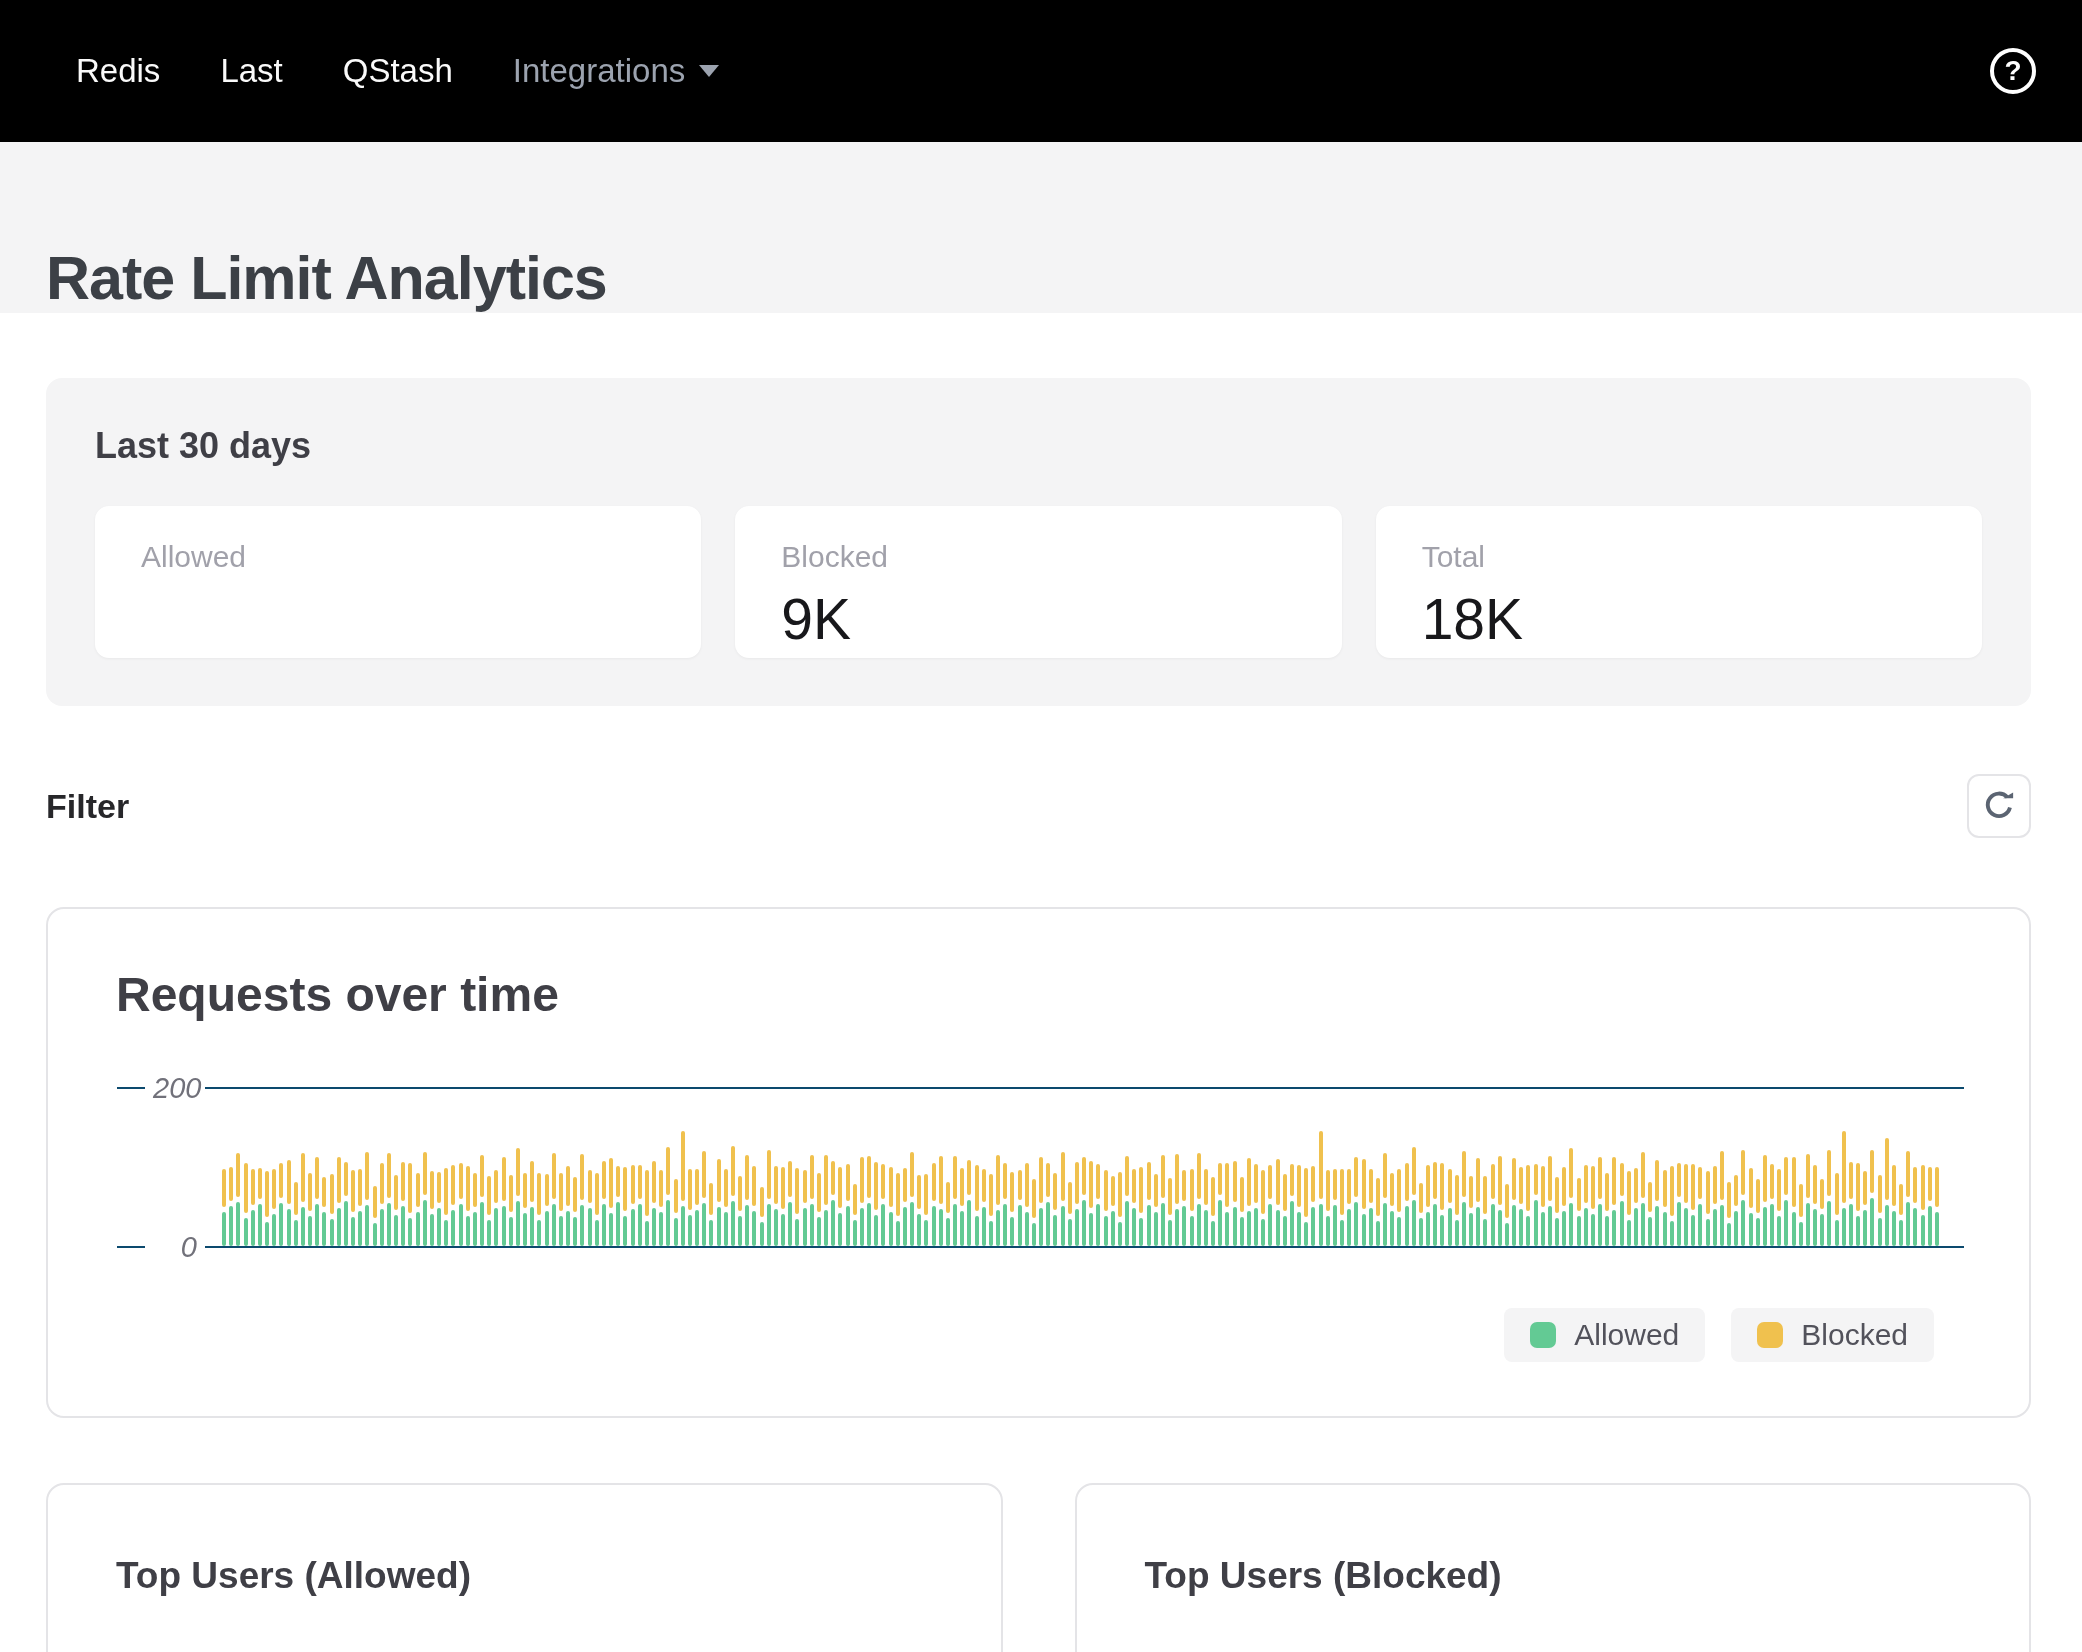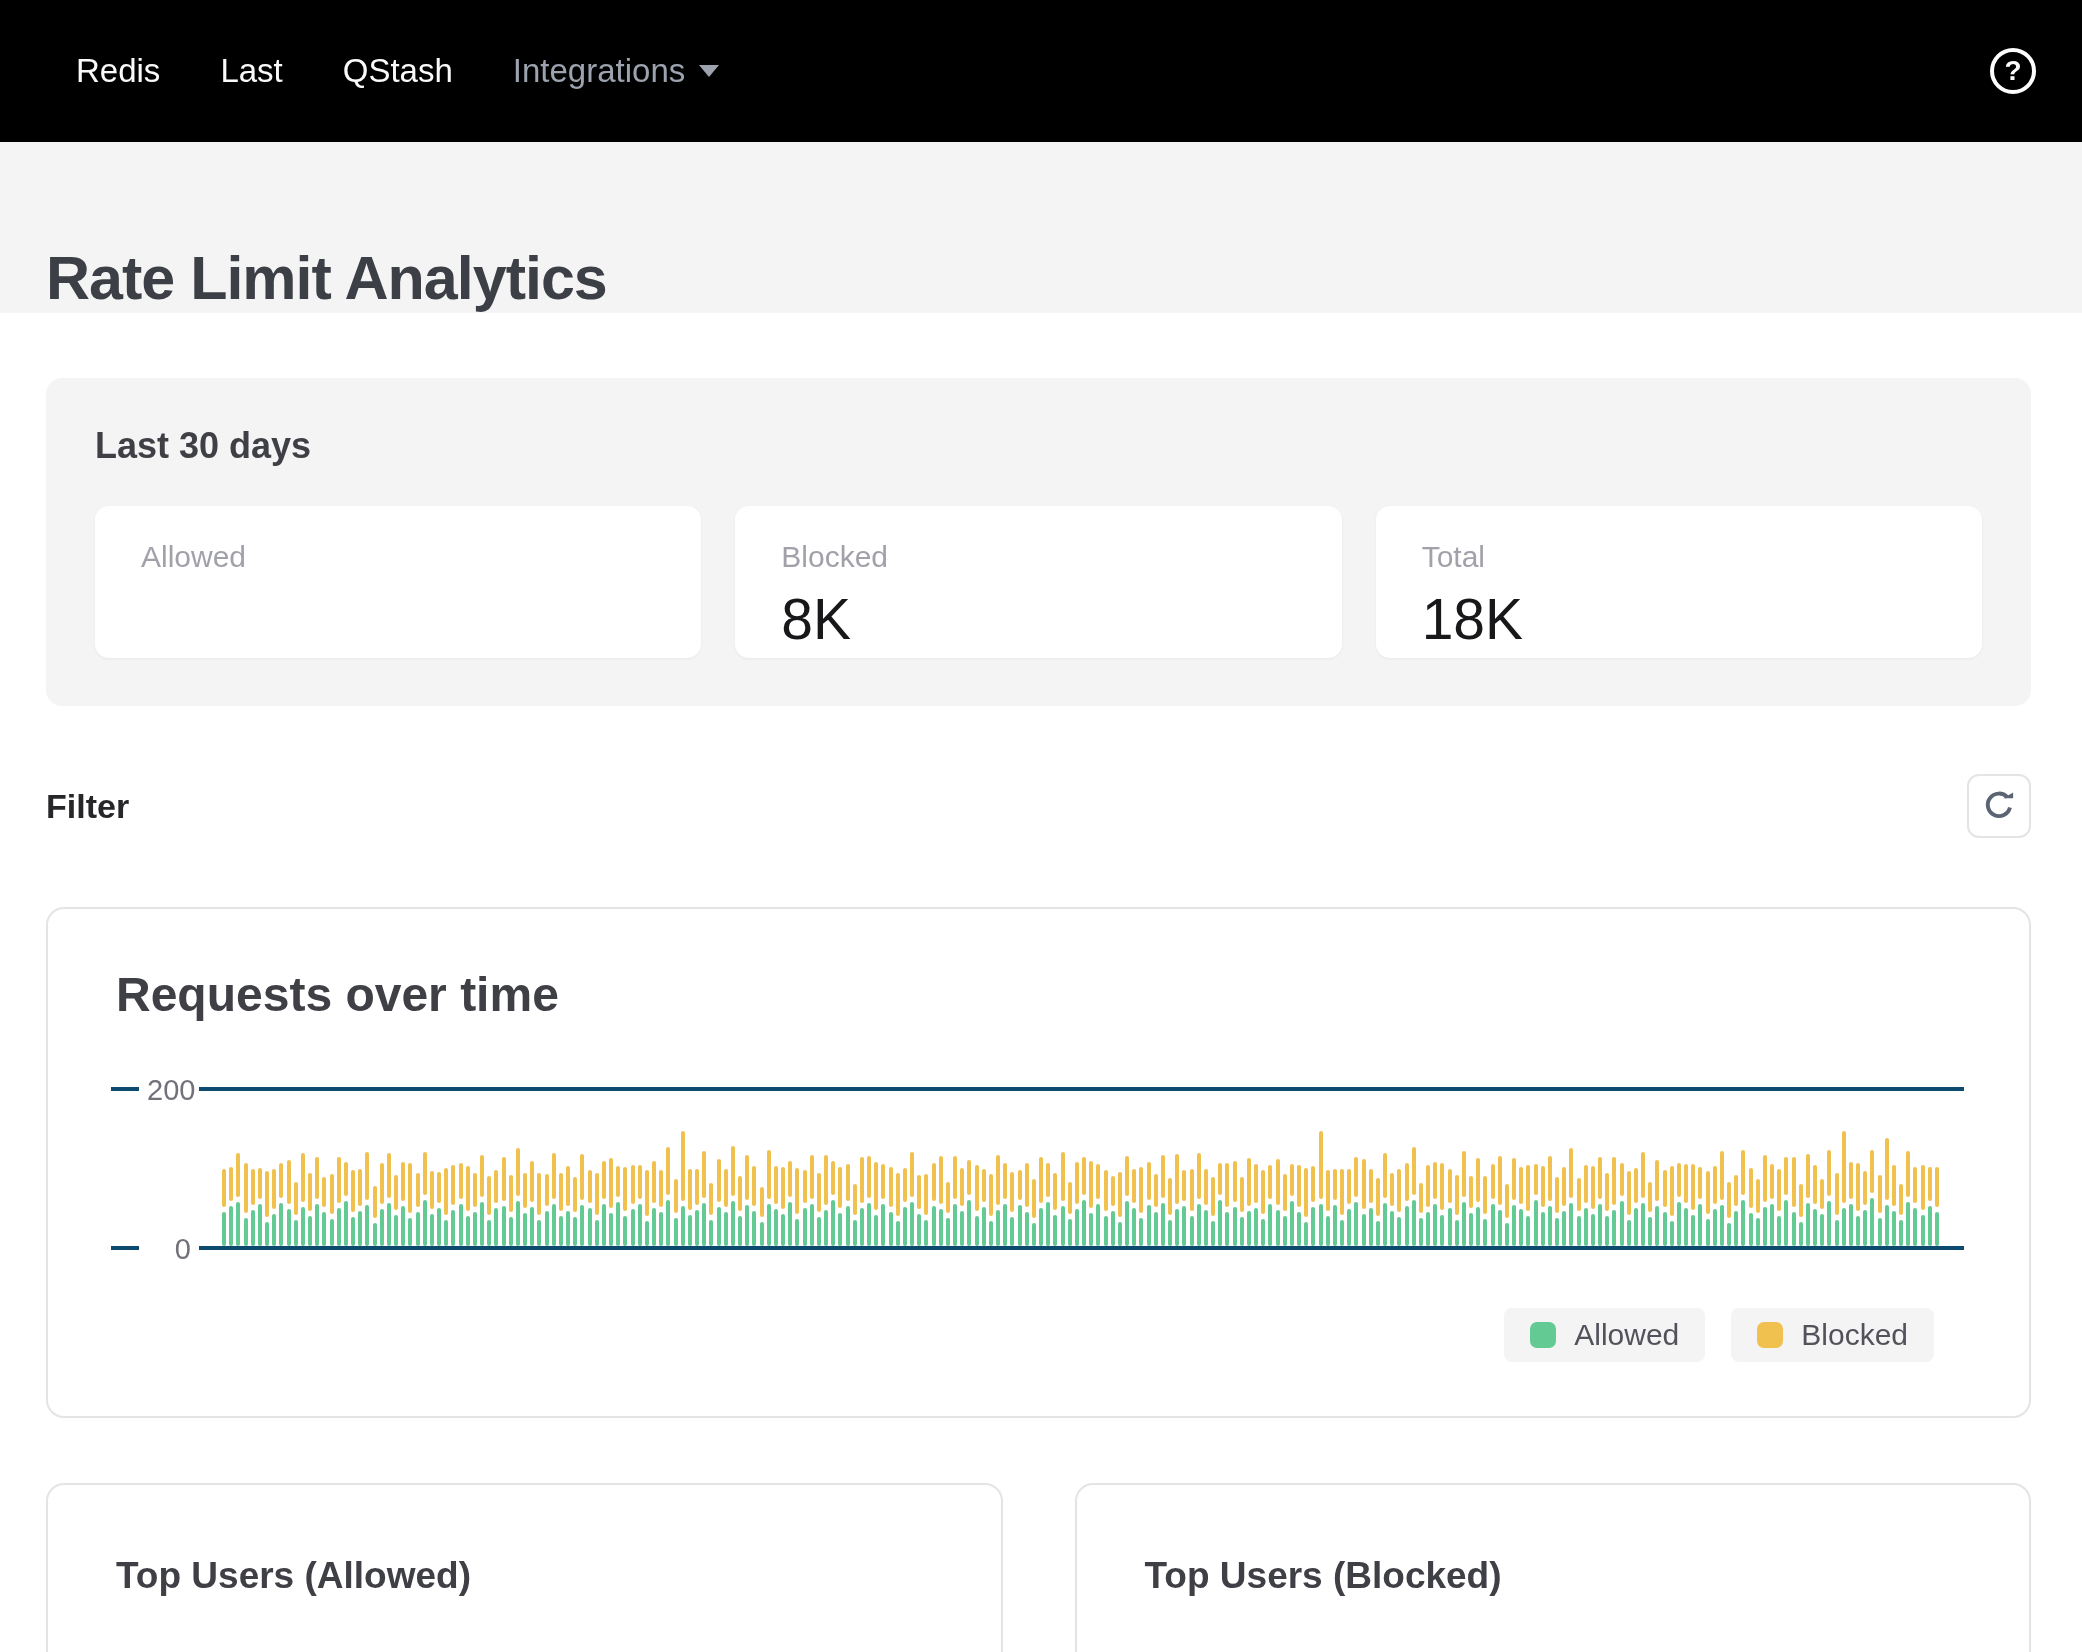--- a/index.html
+++ b/index.html
@@ -48,21 +48,21 @@
   .select-box { width:320px; height:64px; background:#fff; border:2px solid #e4e4e7; border-radius:10px;
                 display:flex; align-items:center; justify-content:space-between; padding:0 24px; cursor:pointer; }
   .select-value { font-size:32px; color:#111113; }
   .refresh-btn { margin-left:auto; width:64px; height:64px; border:2px solid #e4e4e7; border-radius:12px;
                  background:#fff; display:flex; align-items:center; justify-content:center; cursor:pointer; color:#5b6472; }
 
   
   .chart-card { margin:69px 51px 0 46px; height:511px; border:2px solid #e4e4e7; border-radius:18px;
                 position:relative; background:#fff; }
   .chart-title { position:absolute; left:68px; top:58px; font-size:48px; font-weight:700; color:#3f3f46; }
-  .gridline { position:absolute; left:63px; right:65px; height:0; border-top:4px solid #0c4a6e; }
+  .gridline { position:absolute; left:69px; right:65px; height:0; border-top:2px solid #0c4a6e;font-style:italic; }
   .gridline .tick { position:absolute; left:28px; top:0; transform:translateY(-52%); width:60px; text-align:right;
                     background:#fff; padding:0 8px; font-size:29px; color:#71717a; }
   .bars-plot { position:absolute; left:174px; top:177px; width:1720px; height:160px; }
   .bar-seg { position:absolute; width:4px; border-radius:2px; }
   .legend-row { position:absolute; right:95px; bottom:54px; display:flex; gap:26px; }
   .legend-pill { background:#f4f4f5; border-radius:8px; display:flex; align-items:center; gap:18px;
                  padding:10px 26px; cursor:pointer; }
   .legend-swatch { width:26px; height:26px; border-radius:7px; }
   .legend-text { font-size:30px; color:#52525b; }
 
@@ -94,21 +94,21 @@
 </div>
 
 <div class="stats-panel">
   <div class="panel-heading">Last 30 days</div>
   <div class="stat-row">
     <div class="stat-card">
       <div class="stat-label">Allowed</div>
     </div>
     <div class="stat-card">
       <div class="stat-label">Blocked</div>
-      <div class="stat-value">8K</div>
+      <div class="stat-value">9K</div>
     </div>
     <div class="stat-card">
       <div class="stat-label">Total</div>
       <div class="stat-value">18K</div>
     </div>
   </div>
 </div>
 
 <div class="filter-row">
   <span class="filter-label">Filter</span>

